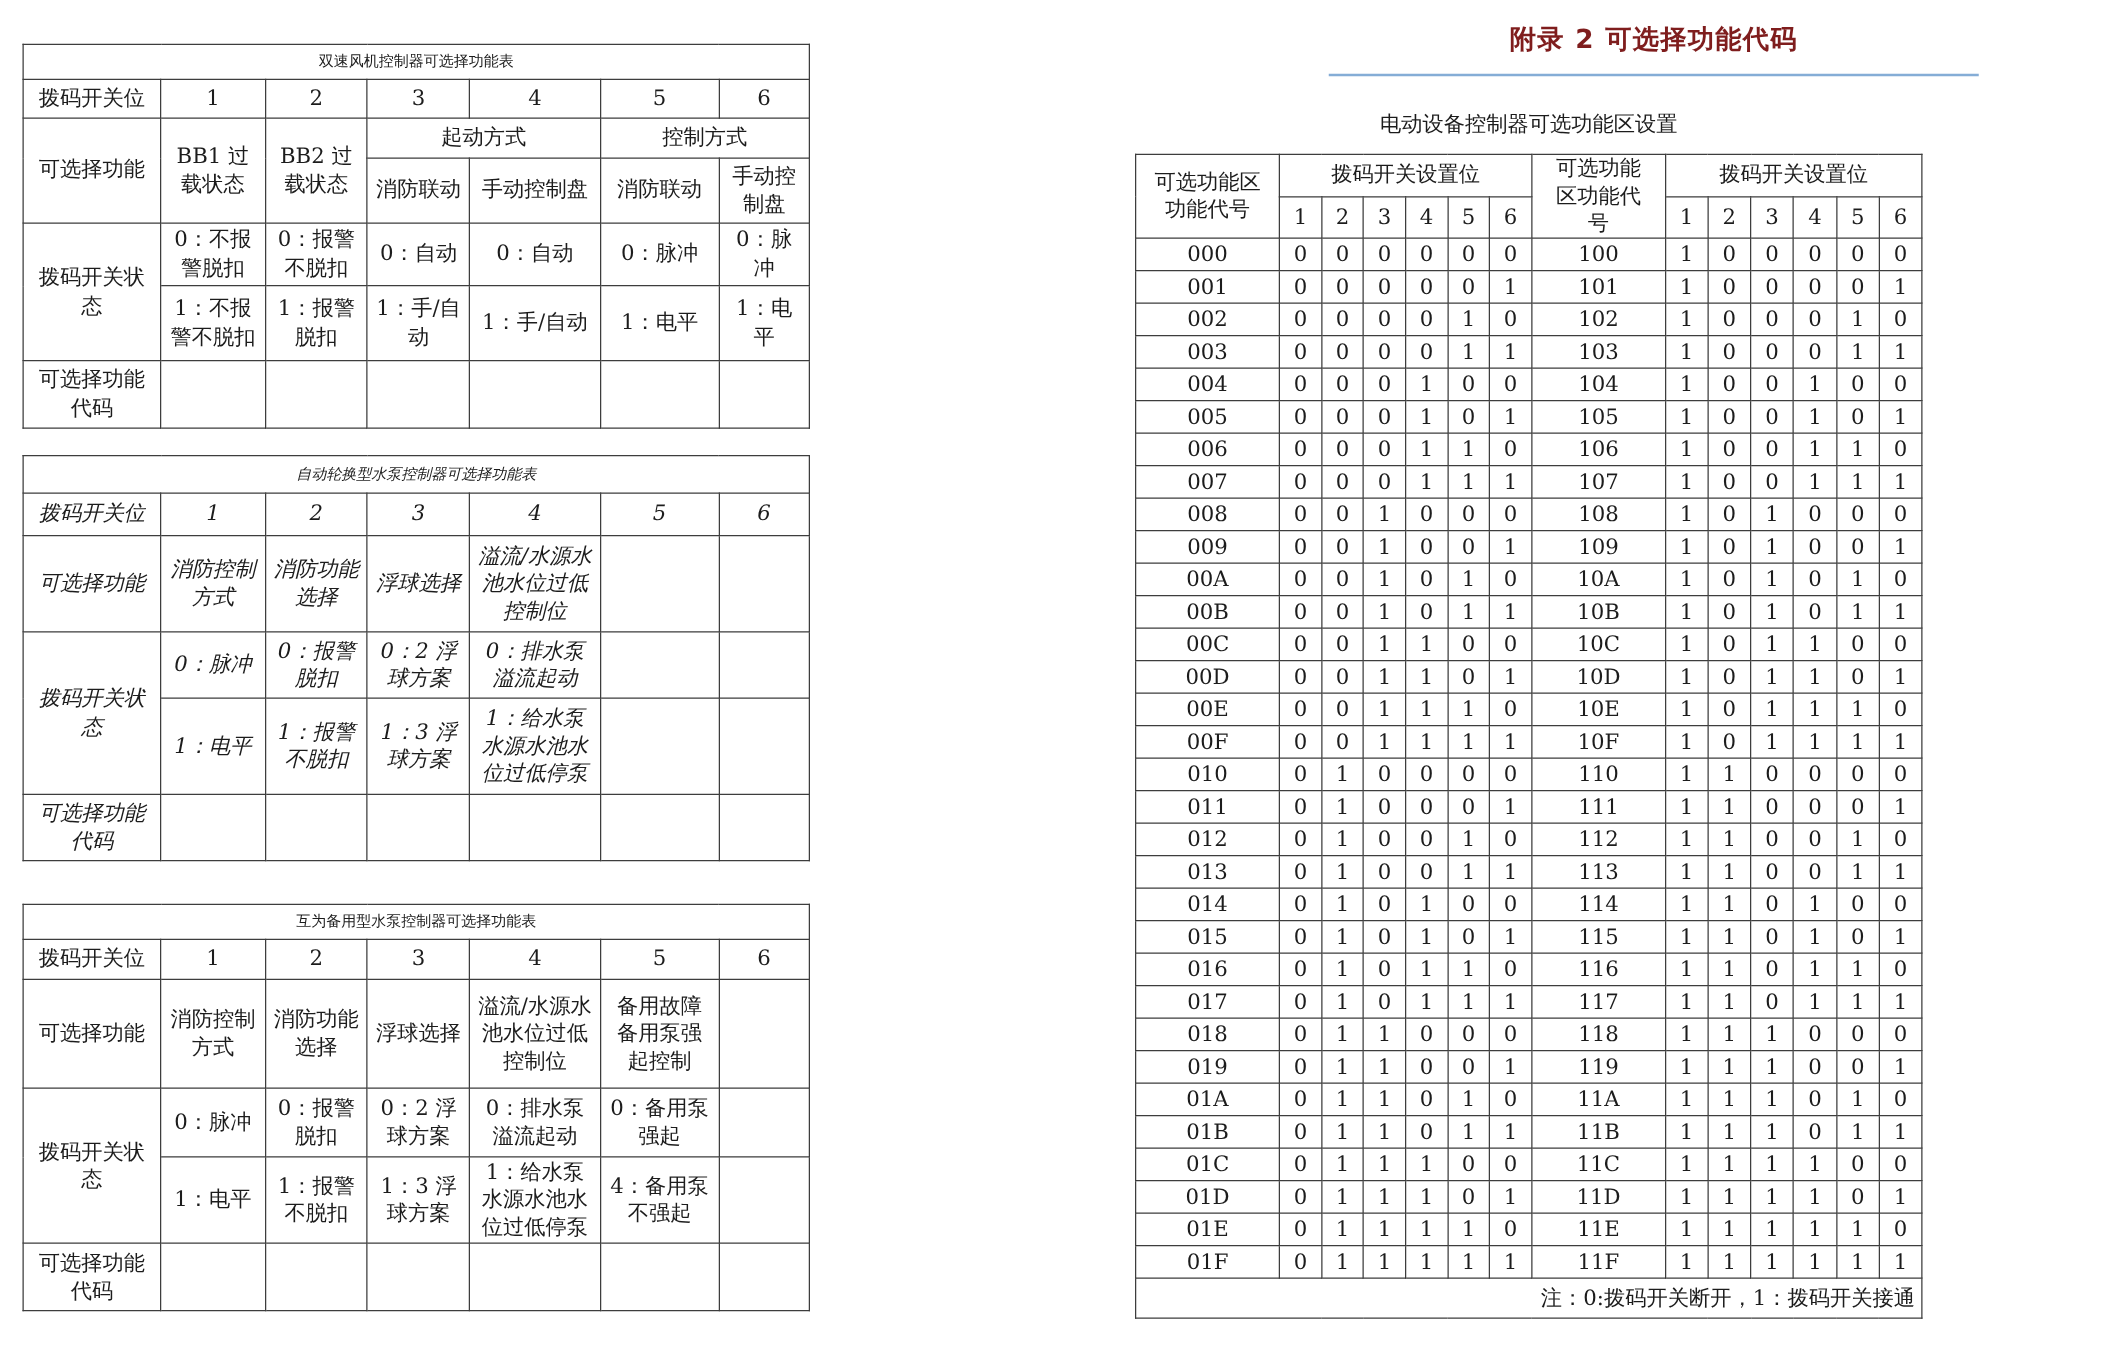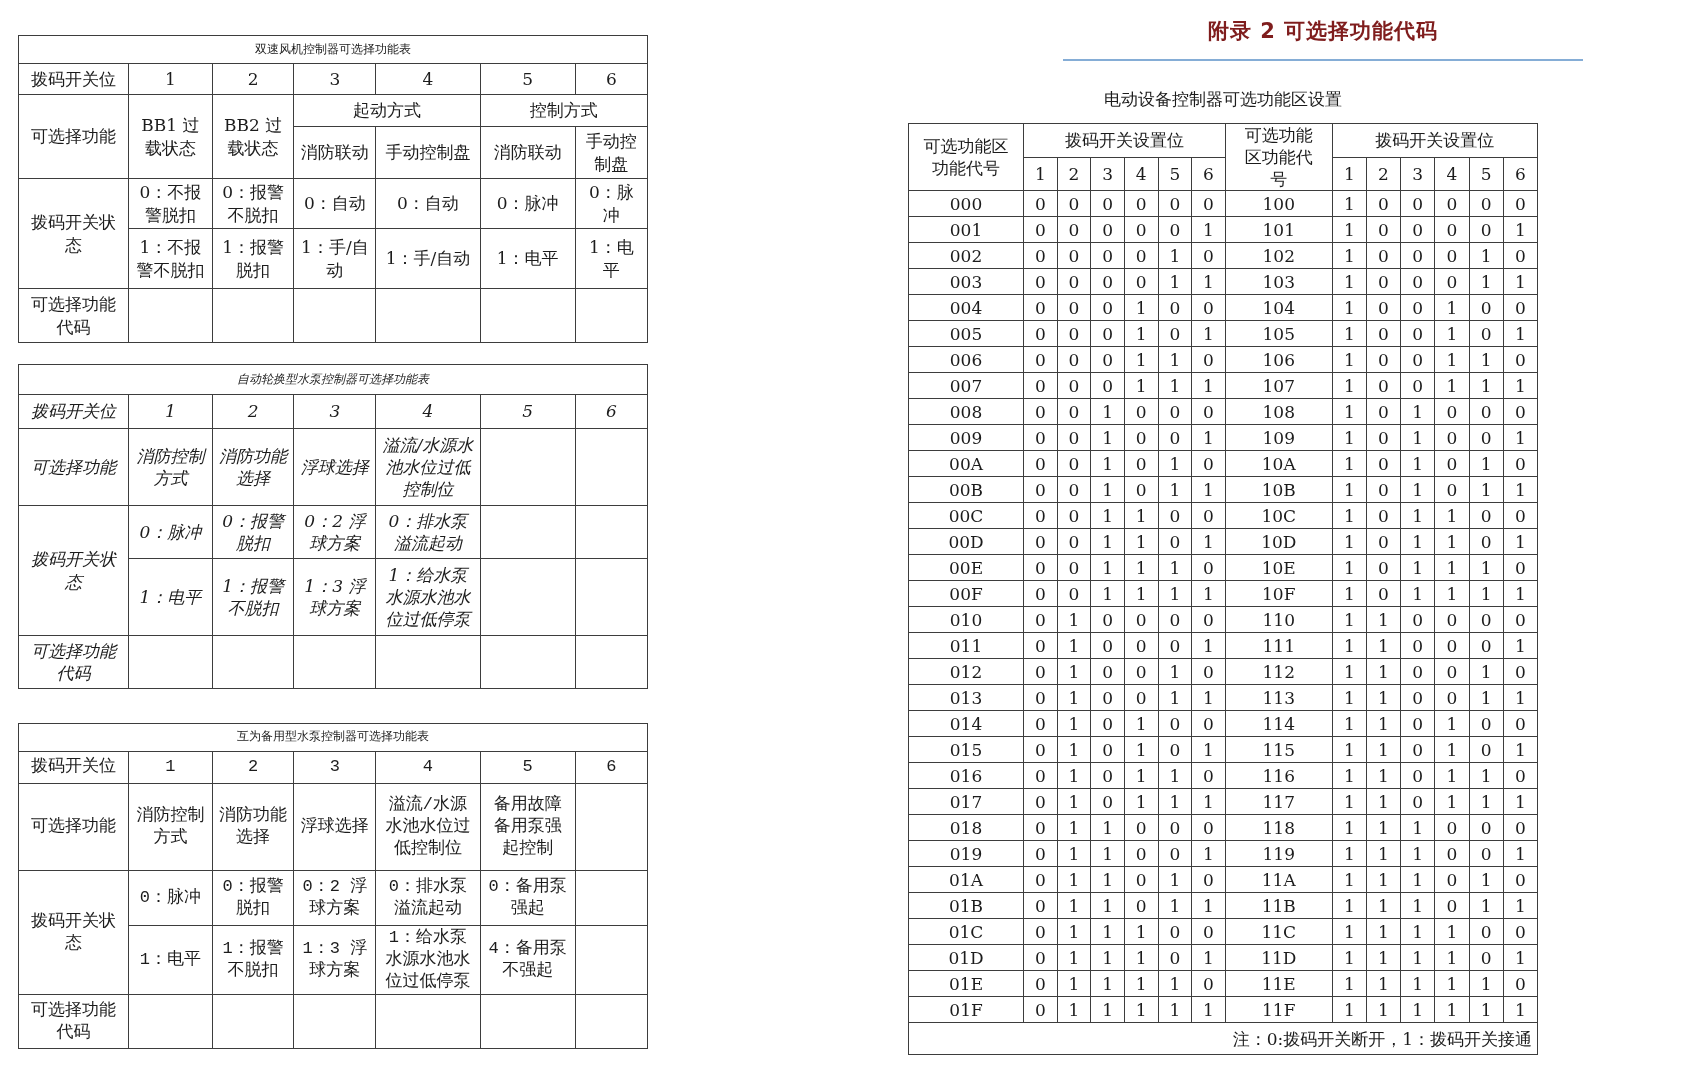--- a/index.html
+++ b/index.html
@@ -10,21 +10,21 @@
   }
   table { border-collapse:collapse; table-layout:fixed; position:absolute; background:#fff; }
   td {
     border:1px solid #3d3d3d; text-align:center; vertical-align:middle;
     font-size:17px; line-height:1.3; padding:1px 5px; overflow:hidden;
   }
   
   .ftable { left:18px; width:630px; }
   #fan-table { top:35px; }
   #rotation-table { top:364px;font-style:italic; }
-  #backup-table { top:723px;font-family:Liberation Mono, monospace; }
+  #backup-table { top:723px; }
   .ftable td.t-title { font-size:12px; }
   #fan-table tr.r-title > td { height:28px; }
   #fan-table tr.r-sw    > td { height:31px; }
   #fan-table tr.r-grp   > td { height:32px; }
   #fan-table tr.r-sub   > td { height:52px; }
   #fan-table tr.r-s0    > td { height:50px; }
   #fan-table tr.r-s1    > td { height:60px; }
   #fan-table tr.r-code  > td { height:54px; }
   #rotation-table tr.r-title > td { height:30px; }
   #rotation-table tr.r-sw    > td { height:34px; }

